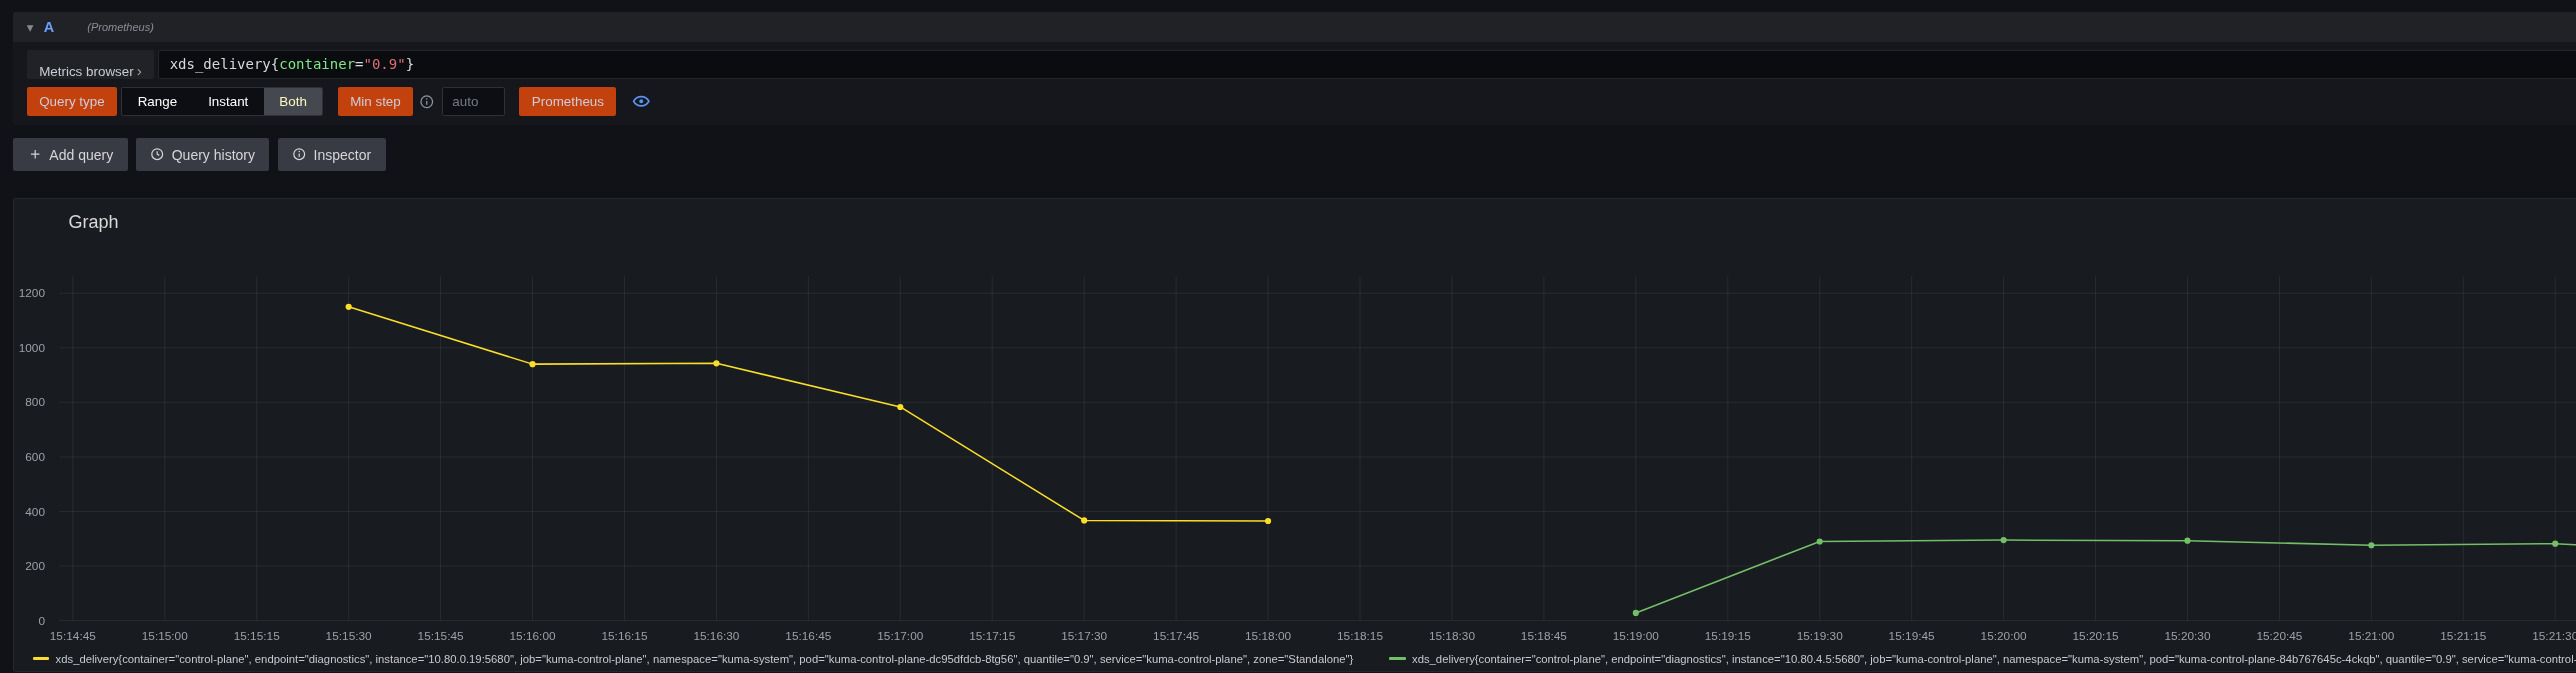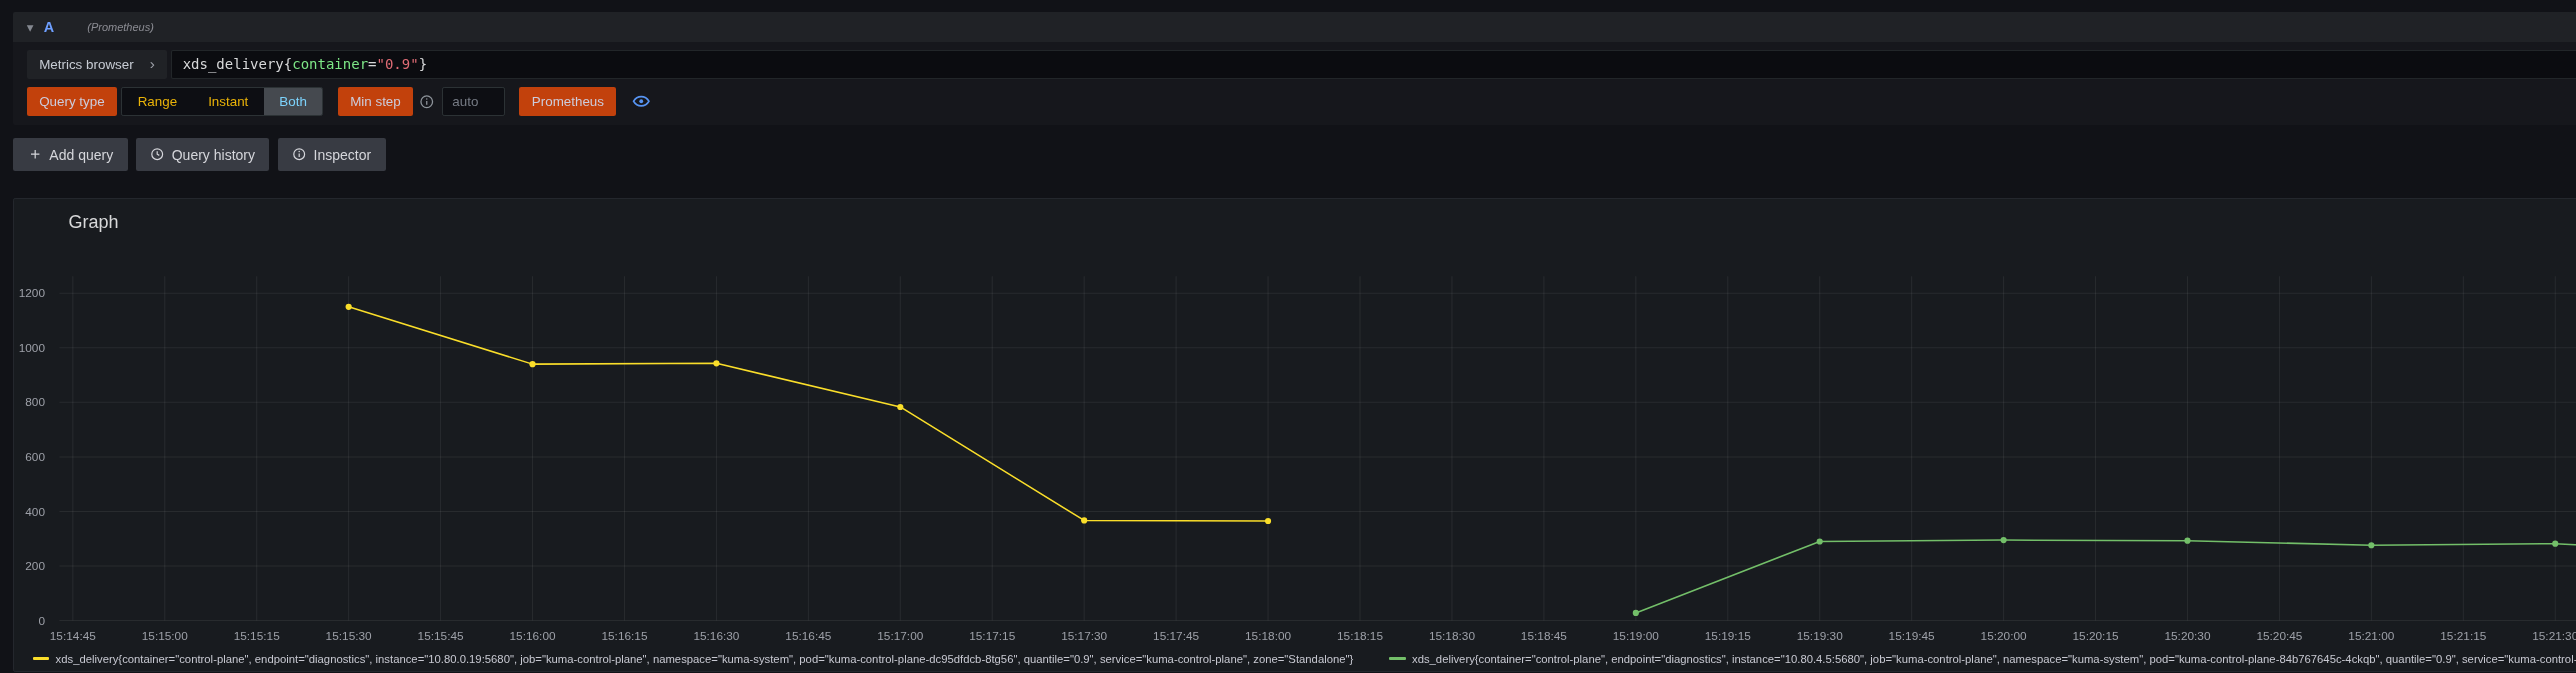--- a/index.html
+++ b/index.html
@@ -22,21 +22,21 @@
     display:flex; align-items:center; height:30px;
     background:#202226; border-radius:2.1px 2.1px 0 0; padding:0 13.4px;
   }
   .chev { color:#848890; font-size:13.4px; line-height:1; margin-right:10.3px; cursor:pointer; }
   .ref-id { color:#6e9fff; font-weight:700; font-size:14.4px; }
   .ds-hint { color:#8b8c93; font-style:italic; font-size:11px; margin-left:33px; }
   .spacer { flex:1; }
 
   .editor-row { display:flex; align-items:stretch; padding:7.2px 13.4px 0 13.4px; }
   .metrics-browser {
-    display:inline-flex; align-items:center; gap:16px; height:29px;
+    display:inline-flex; align-items:flex-end; gap:3px; height:29px;
     background:#202226; border:none; border-radius:2.1px;
     color:#c7ccd4; font-size:13.4px; padding:0 12.4px; font-family:inherit; cursor:pointer;
     flex:none;
   }
   .metrics-browser .angle { color:#9da0a8; font-size:15.5px; line-height:1; }
   .query-field {
     flex:1; margin-left:4.1px; height:29px;
     background:#0b0c10; border:0.5px solid rgba(44,50,53,.7); border-radius:2.1px;
     display:flex; align-items:center; padding:0 10.3px;
     font-family:"DejaVu Sans Mono", monospace; font-size:14px; cursor:text;
@@ -49,24 +49,24 @@
   .options-row { display:flex; align-items:center; padding:8.2px 13.4px 0 13.4px; }
   .form-label {
     background:#c2410c; height:29px; display:inline-flex; align-items:center;
     padding:0 12.4px; font-size:13.4px; font-weight:500; color:#ccccdc; border-radius:2.1px;
   }
   .radio-group {
     display:flex; align-items:stretch; height:29px; margin-left:4.1px;
     background:#0d0e13; border:0.5px solid #2c3235; border-radius:2.1px; overflow:hidden;
   }
   .radio {
-    background:transparent; border:none; color:#eab308; font-size:13.4px;
+    background:transparent; border:none; color:#ffffff; font-size:13.4px;
     padding:0 15.5px; font-family:inherit; cursor:pointer;
   }
-  .radio.active { background:#45494f; color:#7dd3fc; }
+  .radio.active { background:#45494f; color:#fef9c3; }
   .ml { margin-left:14.4px; }
   .info-icon { width:15.5px; height:15.5px; color:#8e949b; display:inline-flex; margin-left:6.2px; cursor:pointer; }
   .info-icon svg { width:100%; height:100%; }
   .min-step-input {
     width:63px; height:29px; margin-left:7.2px;
     background:#0d0e13; border:0.5px solid #2c3235; border-radius:2.1px;
     color:#84cc16; font-size:13.4px; padding:0 9.3px; font-family:inherit;
   }
   .min-step-input::placeholder { color:#767b85; }
   .eye-blue { width:18.5px; height:18.5px; color:#5794f2; display:inline-flex; margin-left:15.5px; cursor:pointer; }

